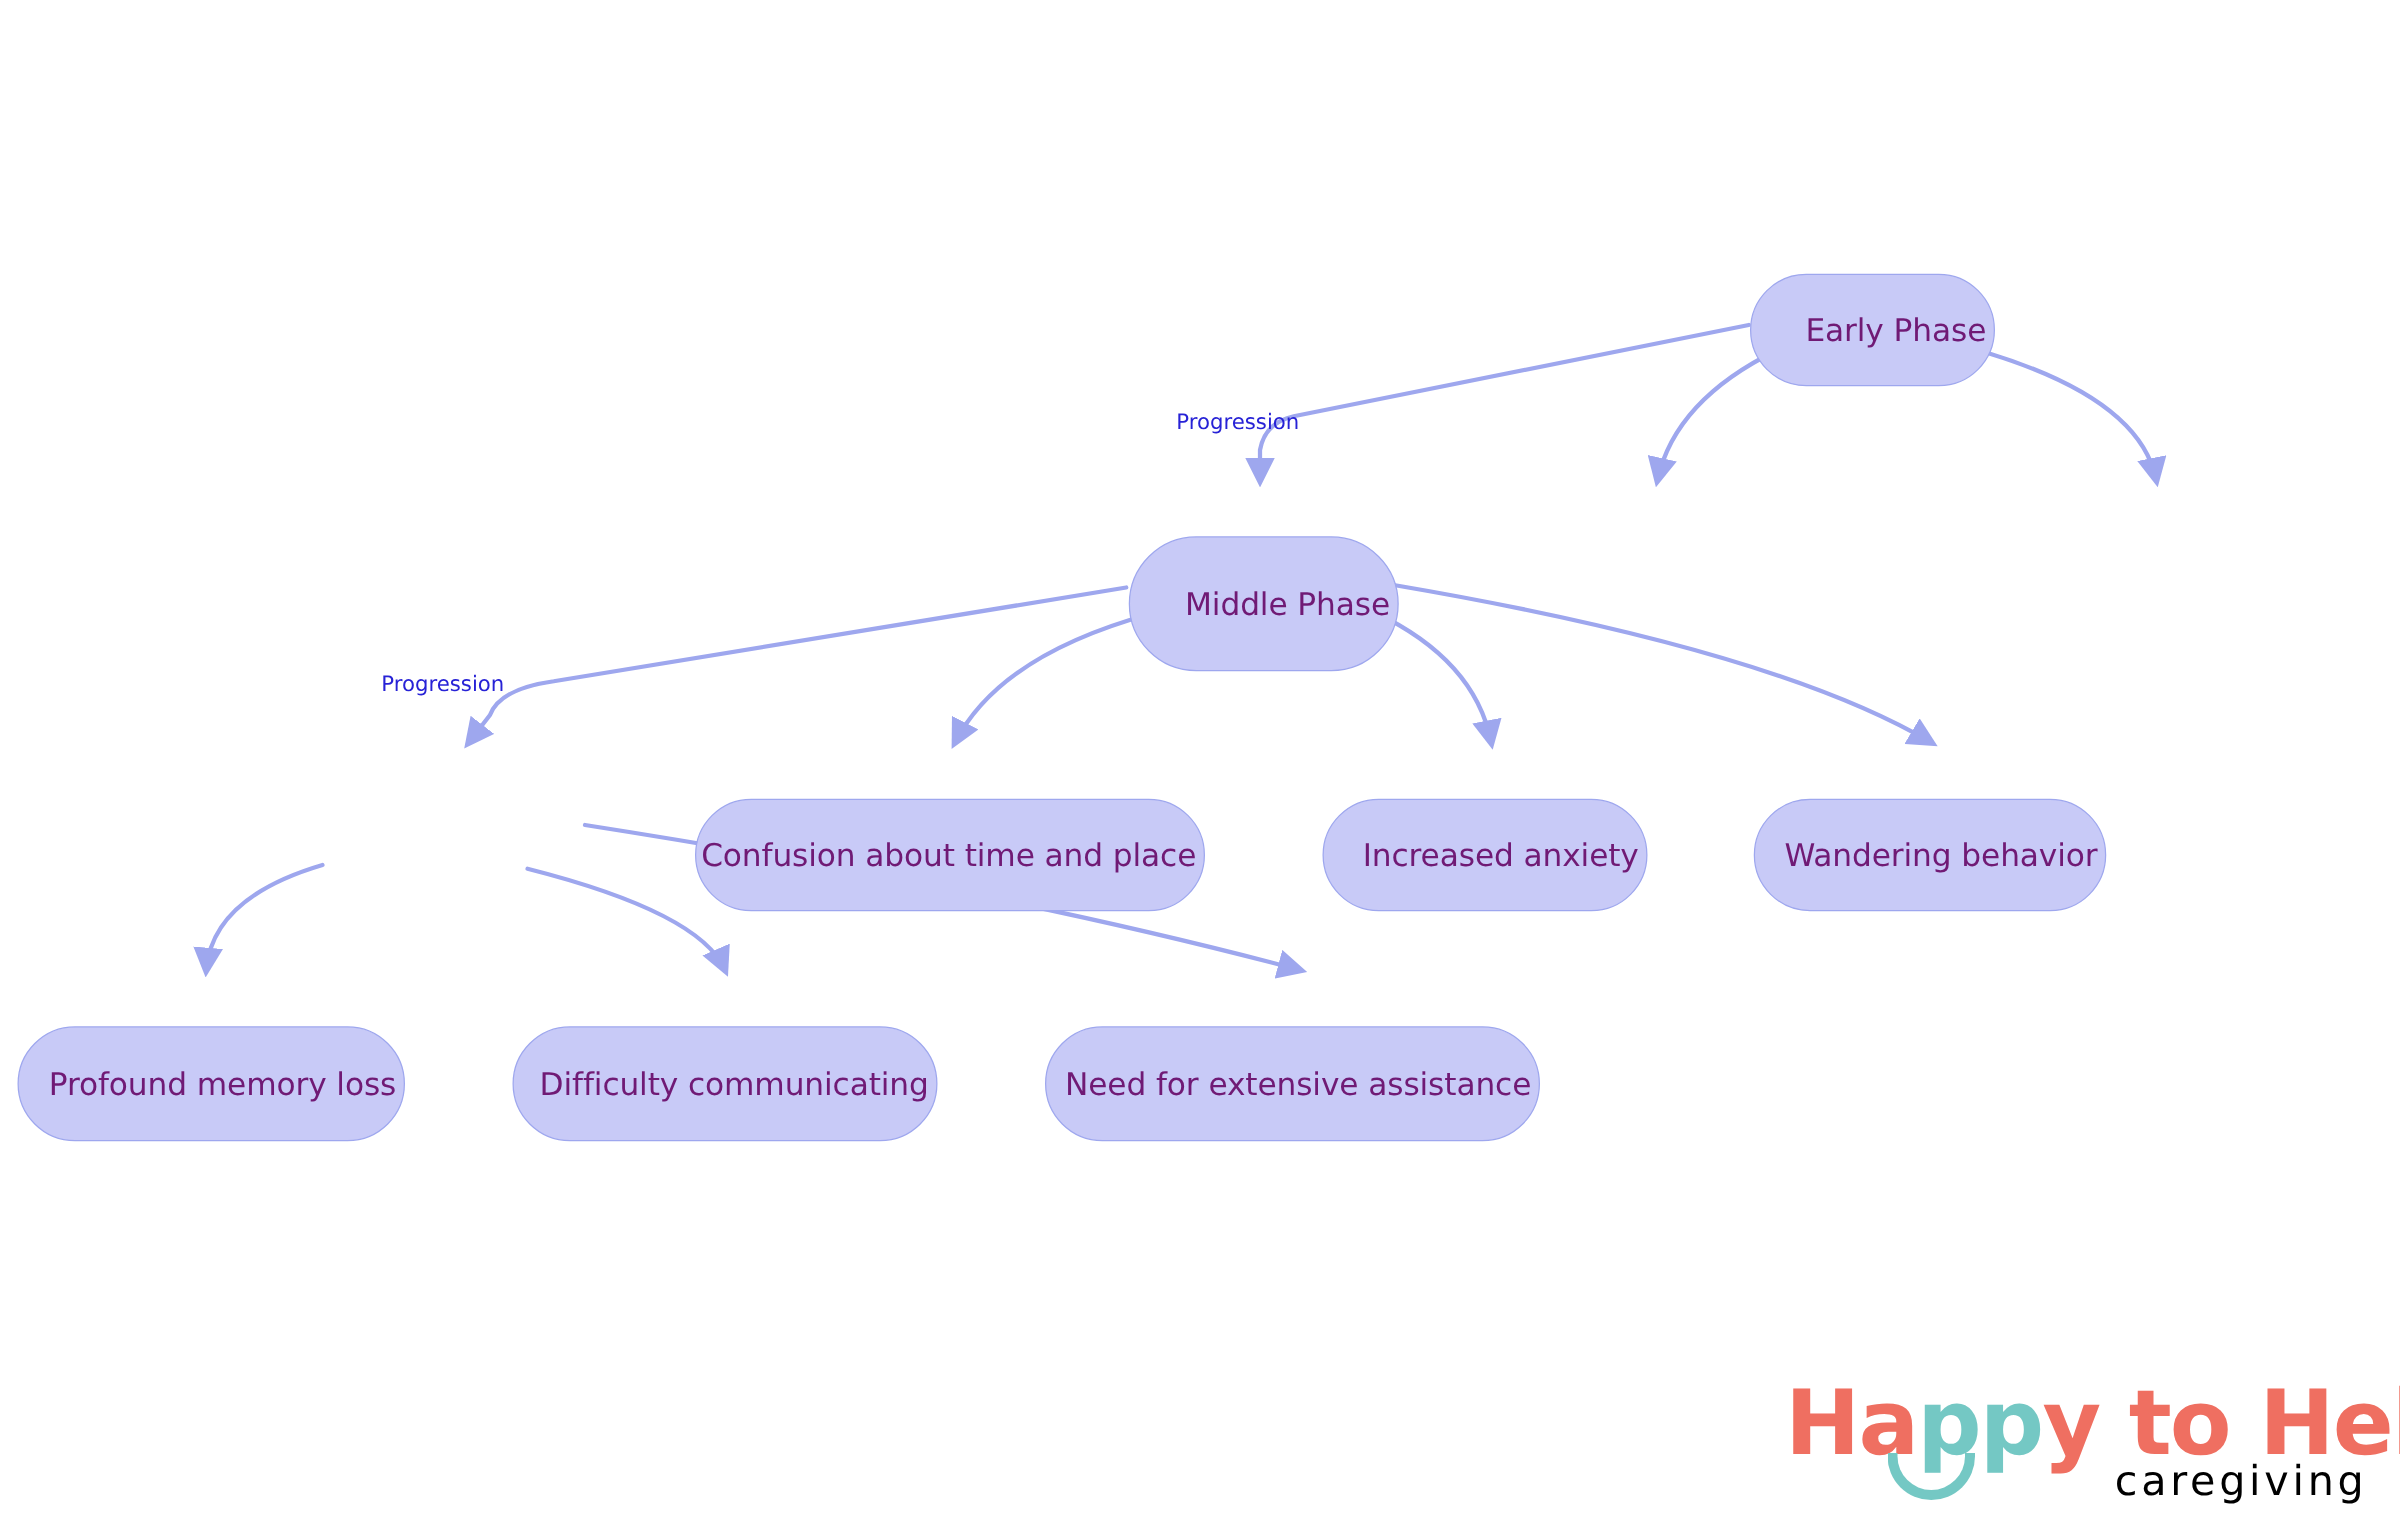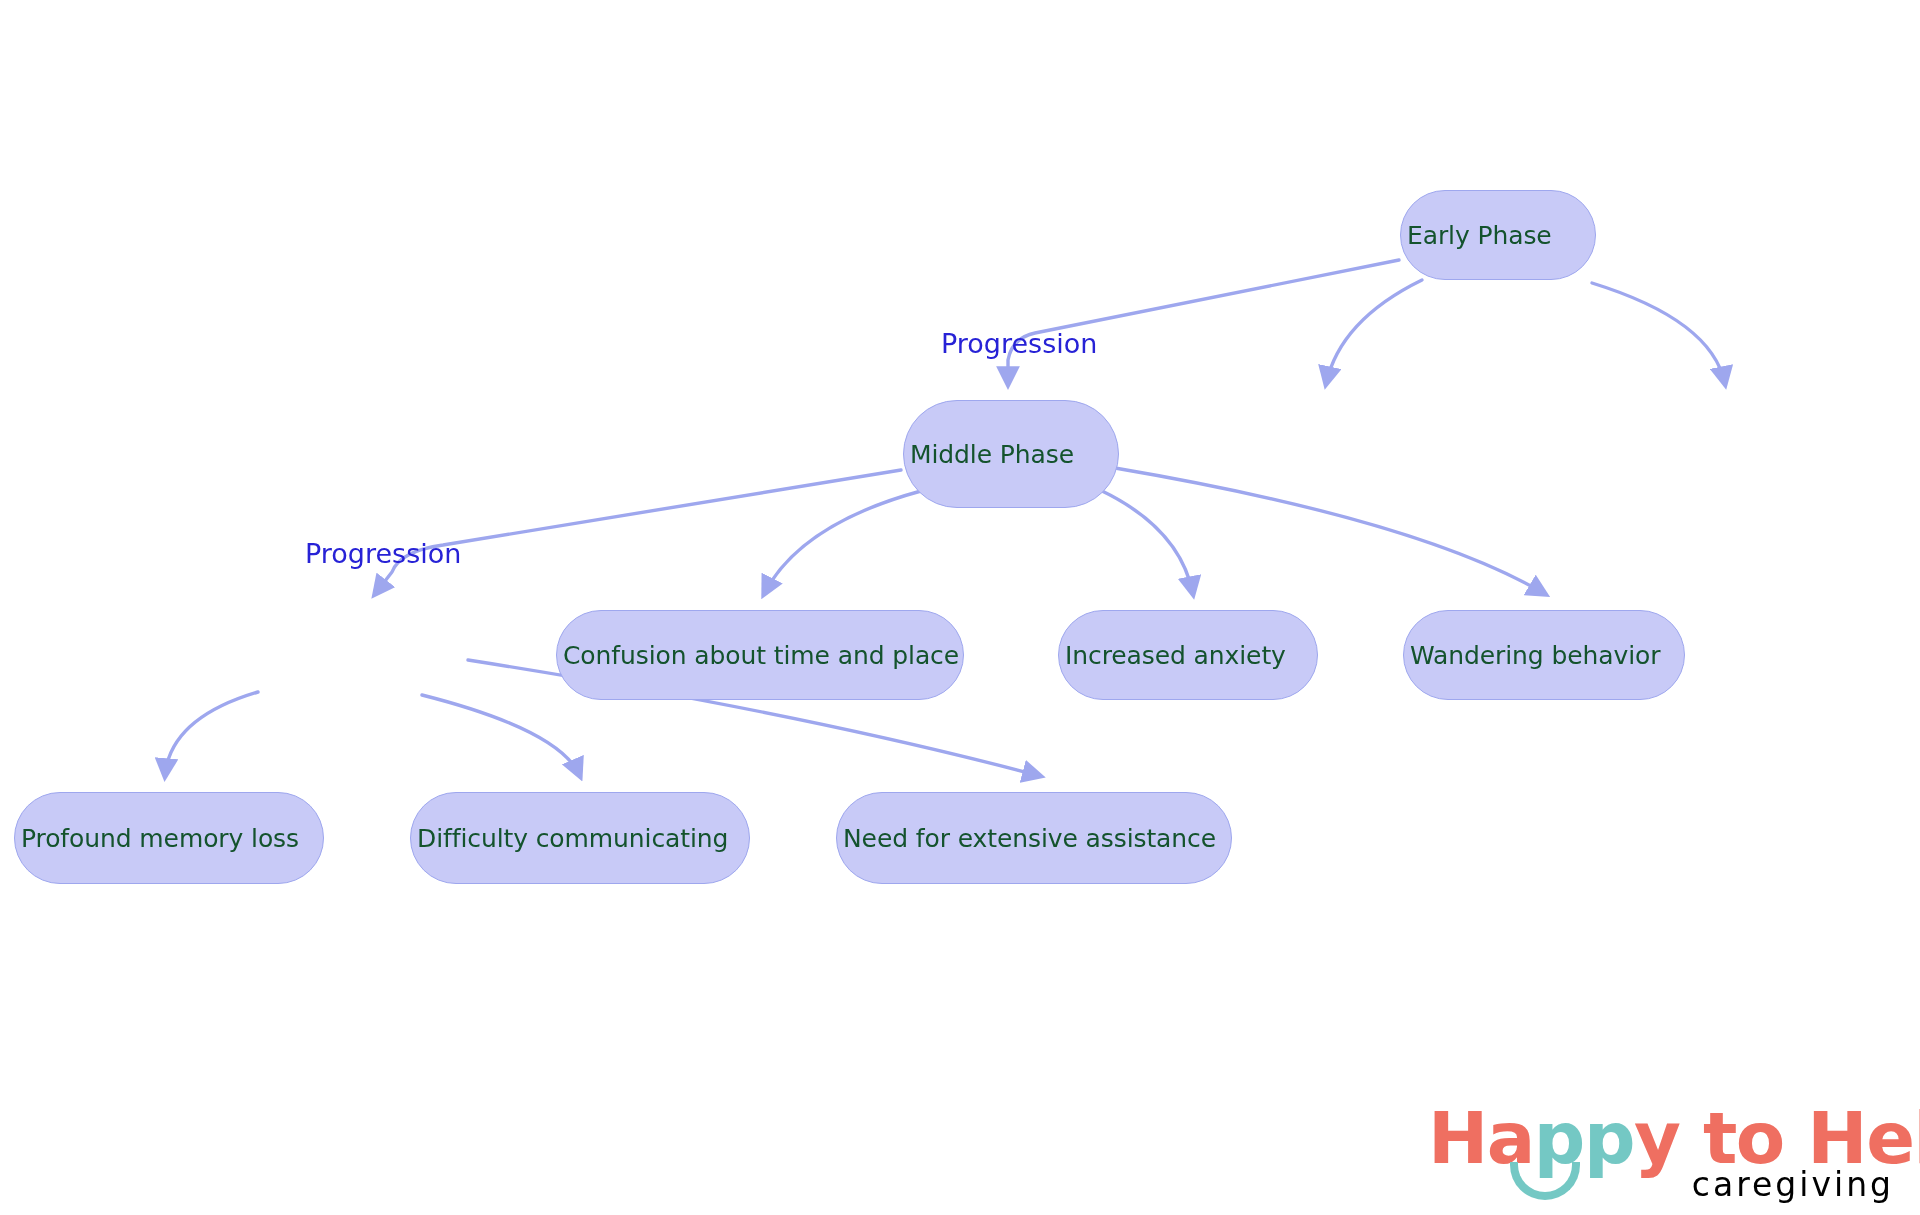--- a/index.html
+++ b/index.html
@@ -28,36 +28,37 @@
     pointer-events: none;
   }
   .node {
     position: absolute;
     box-sizing: border-box;
     background: #c8caf7;
     border: 1.6px solid #9ea7ee;
     border-radius: 999px;
     display: flex;
     align-items: center;
-    justify-content: flex-start;
-    color: #14532d;
+    justify-content: flex-end;
+    color: #701a75;
     font-size: 25px;
     letter-spacing: -0.1px;
     white-space: nowrap;
     font-family: "DejaVu Sans", sans-serif;
+    margin-top: 29px;
   }
   .node-label {
     display: block;
     line-height: 1;
     padding: 0 6px;
   }
   .edge-label {
     position: absolute;
     color: #2722d6;
-    font-size: 27px;
+    font-size: 17px;
     white-space: nowrap;
     font-family: "DejaVu Sans", sans-serif;
     line-height: 1;
   }
   
   #logo {
     position: absolute;
     left: 1428px;
     top: 1102px;
     width: 470px;

